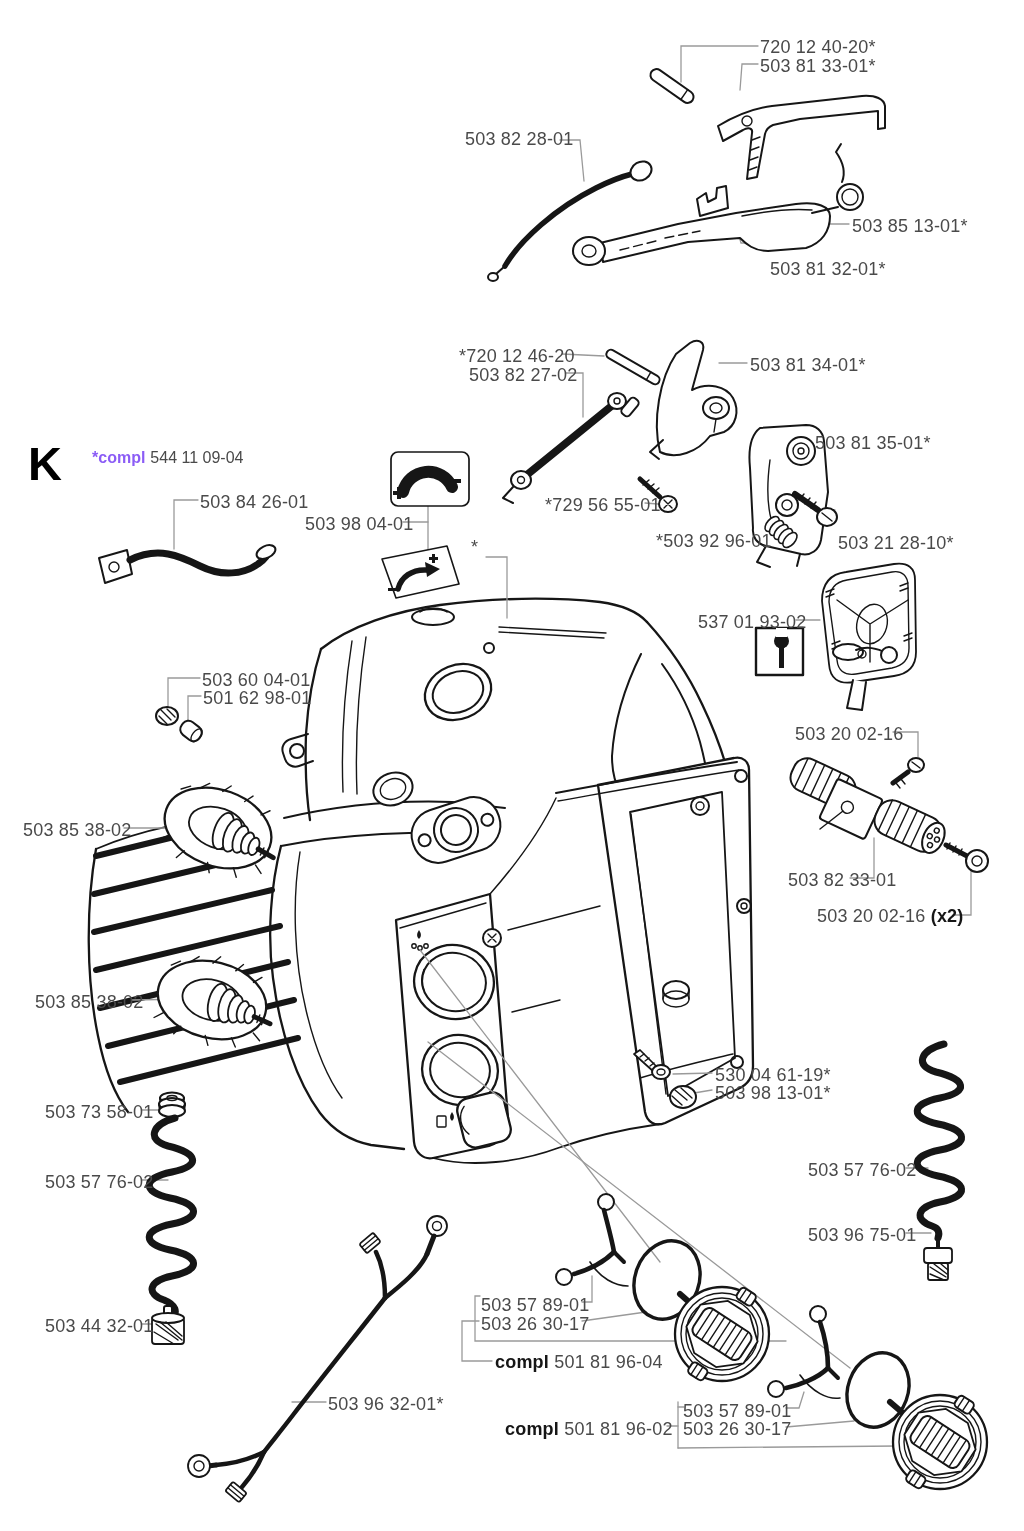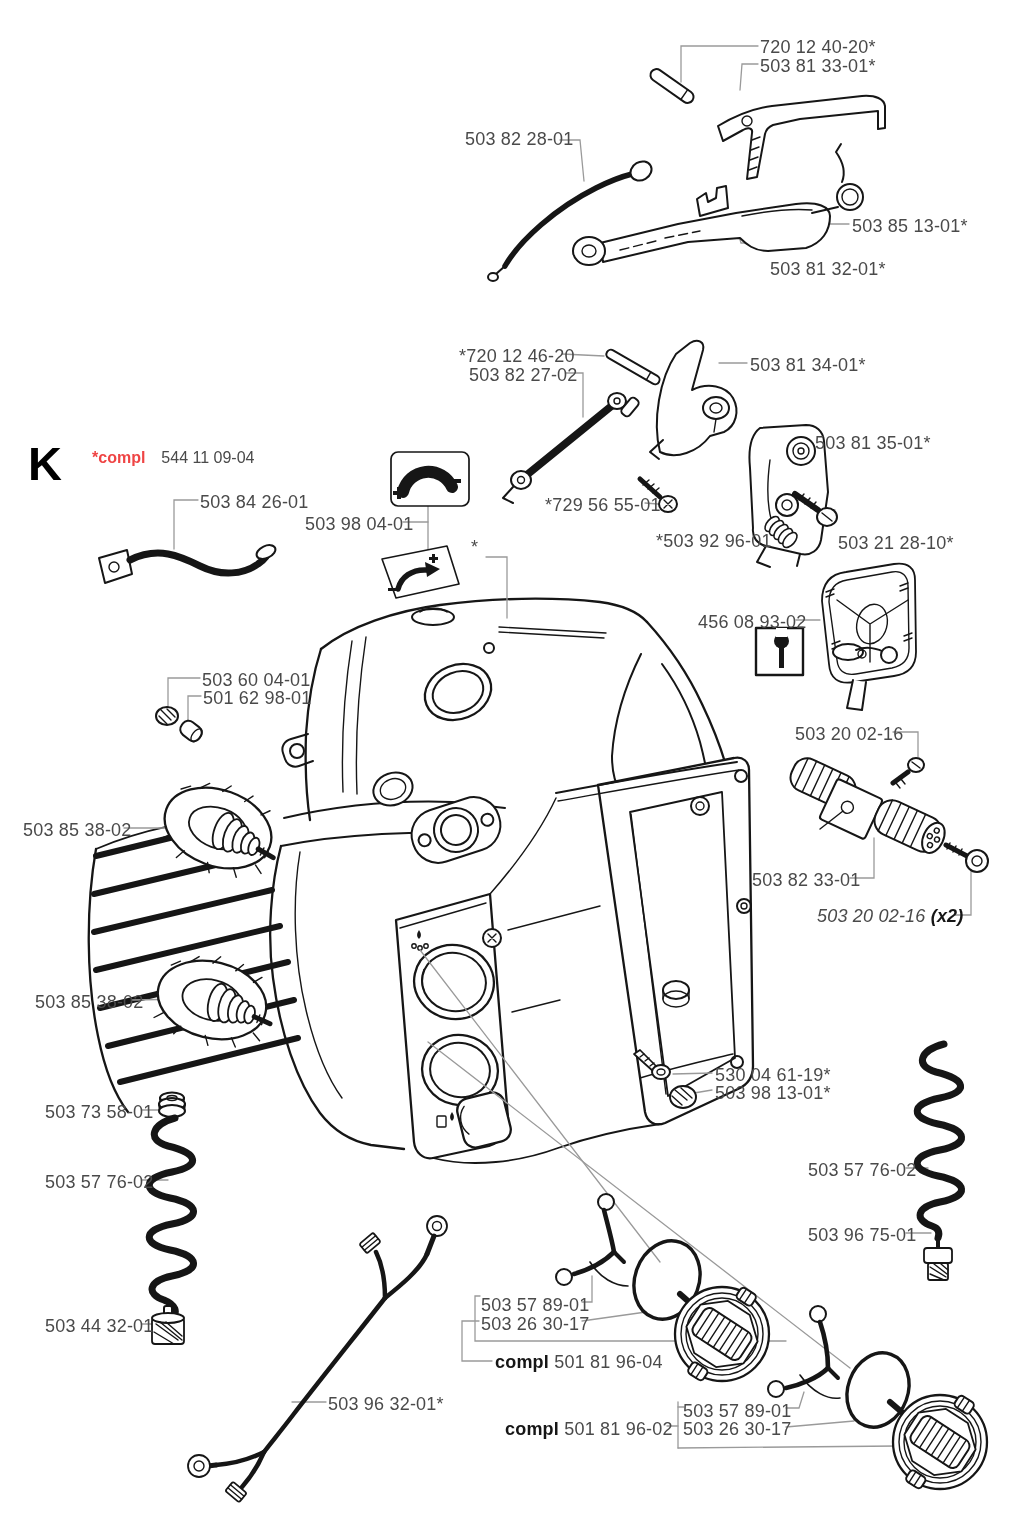--- a/index.html
+++ b/index.html
@@ -4,21 +4,21 @@
 <style>
   html,body{margin:0;padding:0}
   .stage{position:relative;width:1024px;height:1531px;background:#ffffff;
          font-family:"Liberation Sans",sans-serif;overflow:hidden}
   svg.art{position:absolute;left:0;top:0}
   .part-label{position:absolute;font-size:18px;line-height:1.05;color:#4a4a4a;
               white-space:nowrap;letter-spacing:.2px}
   .part-label b{color:#161616;font-weight:700}
   .section-letter{position:absolute;left:28px;top:436px;font-size:47px;font-weight:700;color:#000}
   .assembly-label{position:absolute;left:92px;top:449px;font-size:16px;color:#4a4a4a}
-  .assembly-label b{color:#ef4444;margin-right:16px}
+  .assembly-label b{color:#8b5cf6;margin-right:5px}
   
   .k{stroke:#161616;fill:none;stroke-width:2;stroke-linecap:round;stroke-linejoin:round}
   .kw{fill:#ffffff}
   .t1{stroke-width:1.4}.t2{stroke-width:1.8}.t3{stroke-width:2.3}
   .lead{stroke:#9a9a9a;stroke-width:1.3;fill:none;stroke-linecap:round}
   .tube{stroke:#161616;fill:none;stroke-linecap:round;stroke-linejoin:round}
 </style>
 </head>
 <body>
 
@@ -535,27 +535,27 @@
       <div class="part-label" style="left: 770px; top: 220px; margin-top: 40px;">503 81 32-01*</div>
       <div class="part-label" style="left: 459px; top: 347px;">*720 12 46-20</div>
       <div class="part-label" style="left: 469px; top: 366px;">503 82 27-02</div>
       <div class="part-label" style="left: 750px; top: 356px;">503 81 34-01*</div>
       <div class="part-label" style="left: 815px; top: 434px;">503 81 35-01*</div>
       <div class="part-label" style="left: 545px; top: 496px;">*729 56 55-01</div>
       <div class="part-label" style="left: 838px; top: 503px; margin-top: 31px;">503 21 28-10*</div>
       <div class="part-label" style="left: 656px; top: 532px;">*503 92 96-01</div>
       <div class="part-label" style="left: 200px; top: 493px;">503 84 26-01</div>
       <div class="part-label" style="left: 305px; top: 515px;">503 98 04-01</div>
-      <div class="part-label" style="left: 698px; top: 613px;">456 08 93-02</div>
+      <div class="part-label" style="left: 698px; top: 613px;">537 01 93-02</div>
       <div class="part-label" style="left: 202px; top: 671px;">503 60 04-01</div>
       <div class="part-label" style="left: 203px; top: 689px;">501 62 98-01</div>
       <div class="part-label" style="left: 795px; top: 725px;">503 20 02-16</div>
       <div class="part-label" style="left: 23px; top: 821px;">503 85 38-02</div>
-      <div class="part-label" style="left: 752px; top: 871px;">503 82 33-01</div>
-      <div class="part-label" style="left: 817px; top: 907px; font-style: italic;">503 20 02-16 <b>(x2)</b></div>
+      <div class="part-label" style="left: 752px; top: 871px; padding-left: 36px;">503 82 33-01</div>
+      <div class="part-label" style="left: 817px; top: 907px;">503 20 02-16 <b>(x2)</b></div>
       <div class="part-label" style="left: 35px; top: 993px;">503 85 38-02</div>
       <div class="part-label" style="left: 715px; top: 1066px;">530 04 61-19*</div>
       <div class="part-label" style="left: 715px; top: 1084px;">503 98 13-01*</div>
       <div class="part-label" style="left: 45px; top: 1103px;">503 73 58-01</div>
       <div class="part-label" style="left: 45px; top: 1173px;">503 57 76-02</div>
       <div class="part-label" style="left: 808px; top: 1161px;">503 57 76-02</div>
       <div class="part-label" style="left: 808px; top: 1226px;">503 96 75-01</div>
       <div class="part-label" style="left: 481px; top: 1296px;">503 57 89-01</div>
       <div class="part-label" style="left: 481px; top: 1315px;">503 26 30-17</div>
       <div class="part-label" style="left: 495px; top: 1353px;"><b>compl </b>501 81 96-04</div>

